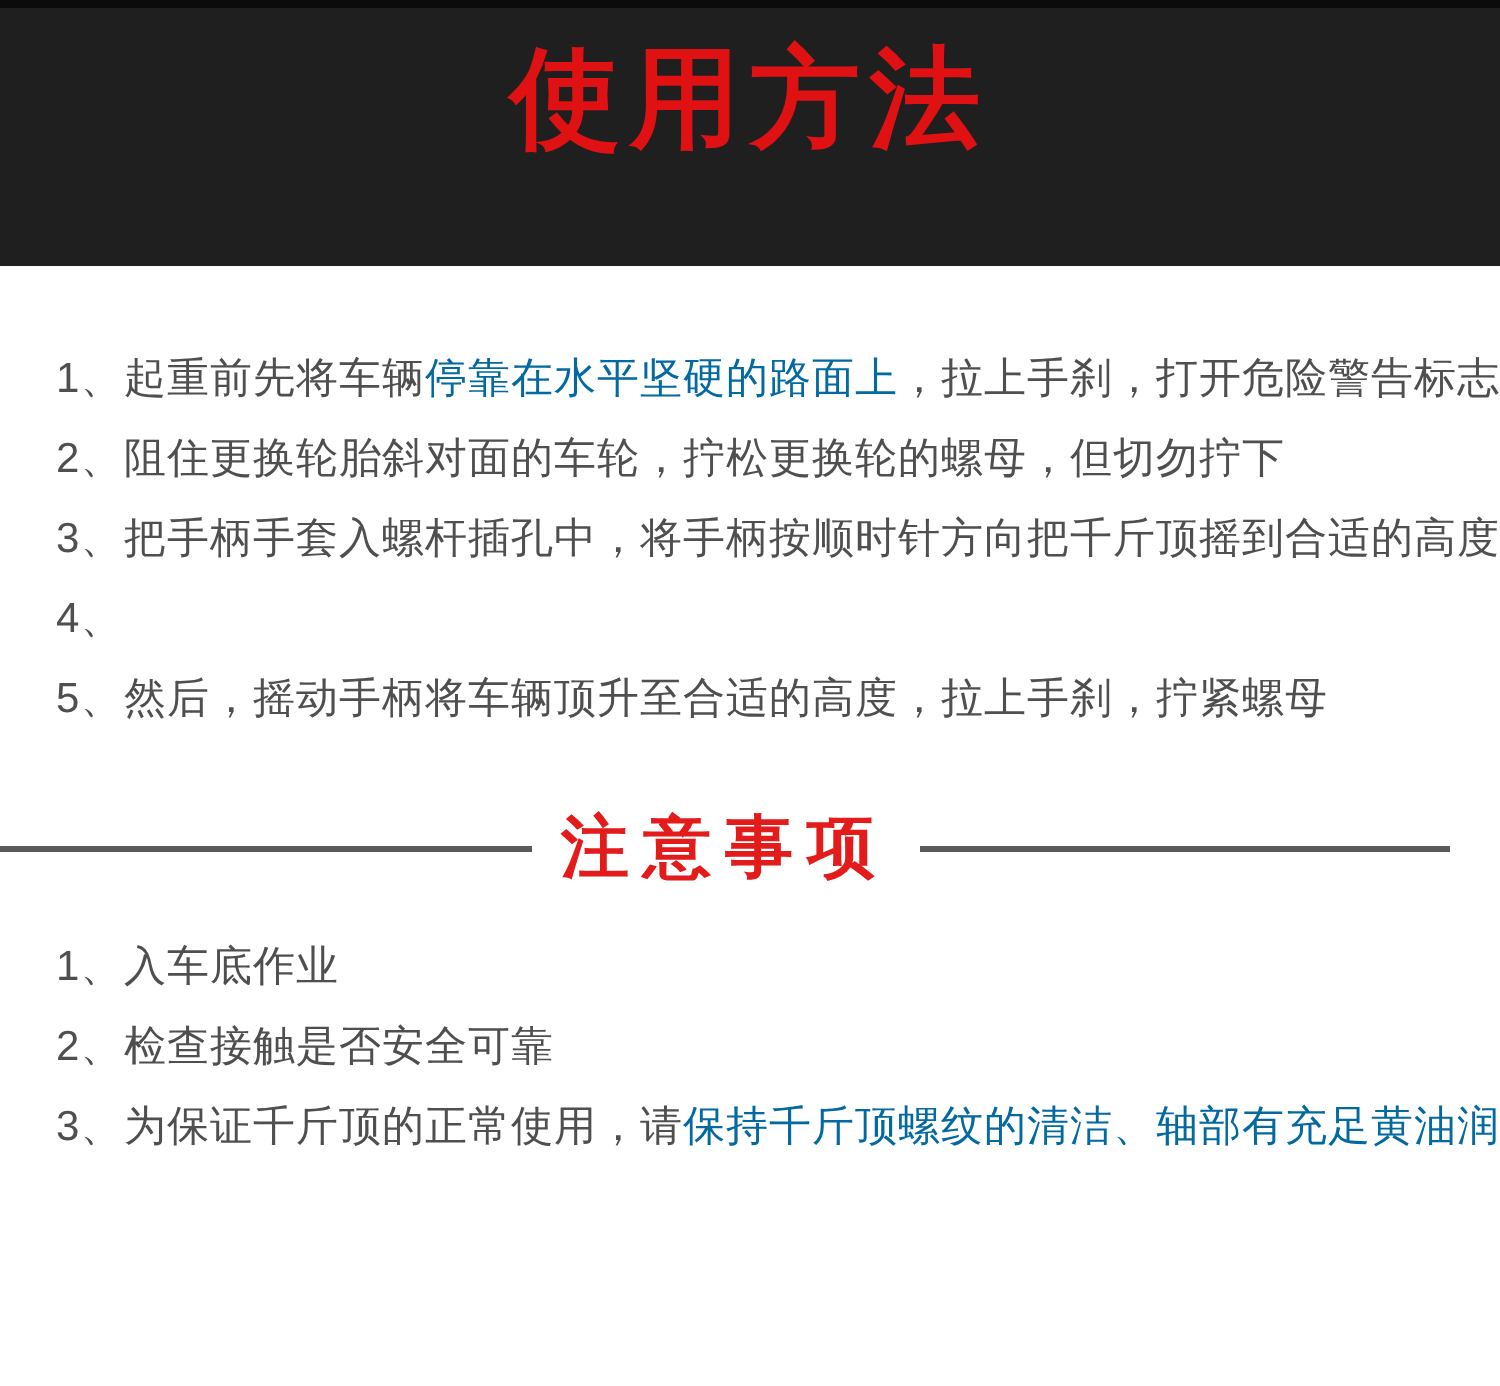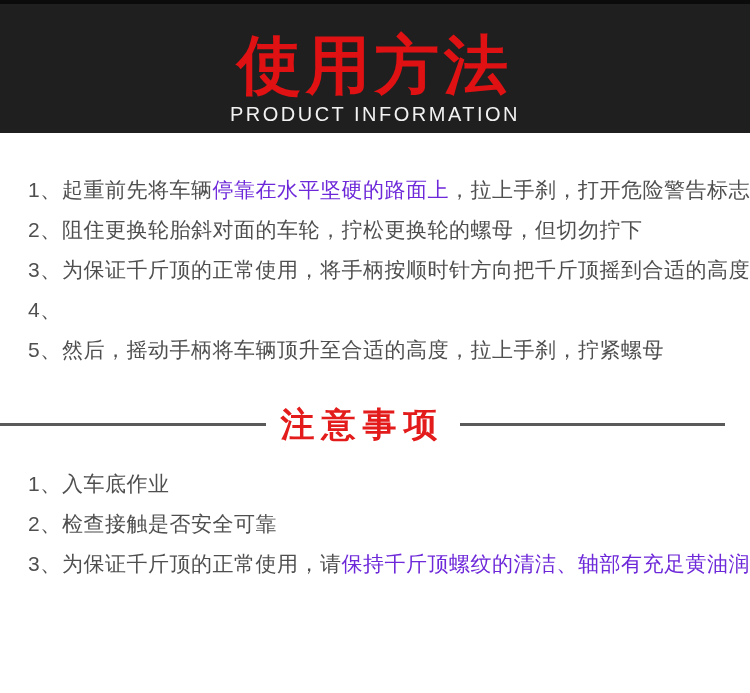--- a/index.html
+++ b/index.html
@@ -22,22 +22,22 @@
     display: flex;
     flex-direction: column;
     align-items: center;
   }
   .banner-strip {
     width: 100%;
     height: 4px;
     background: #0b0b0b;
   }
   .banner-title {
-    margin-top: 25px;
-    font-size: 64px;
+    margin-top: 9px;
+    font-size: 55px;
     line-height: 72px;
     font-weight: 700;
     letter-spacing: 5px;
     color: #e01113;
     white-space: nowrap;
   }
   .banner-subtitle {
     margin-top: 2px;
     font-size: 20px;
     line-height: 22px;
@@ -71,21 +71,21 @@
   .line {
     display: block;
     line-height: 24px;
     margin-bottom: 16px;
     white-space: nowrap;
   }
   .line:last-child {
     margin-bottom: 0;
   }
   .seg-red {
-    color: #6d28d9;
+    color: #0369a1;
   }
 
   
   .notice-header {
     margin-top: 40px;
     padding-right: 25px;
     display: flex;
     align-items: center;
   }
   .notice-rule {
@@ -103,21 +103,20 @@
     color: #e31b1b;
     white-space: nowrap;
   }
 </style>
 </head>
 <body>
 
 <header class="banner">
   <div class="banner-strip"></div>
   <div class="banner-title">使用方法</div>
-  <div class="banner-subtitle">PRODUCT INFORMATION</div>
 </header>
 
 <section class="list">
 
   <div class="item">
     <span class="item-num">1、</span>
     <span class="item-text">
       <span class="line"><span>起重前先将车辆</span><span class="seg-red">停靠在水平坚硬的路面上</span><span>，拉上手刹，打开危险警告标志</span></span>
     </span>
   </div>
@@ -125,21 +124,21 @@
   <div class="item">
     <span class="item-num">2、</span>
     <span class="item-text">
       <span class="line">阻住更换轮胎斜对面的车轮，拧松更换轮的螺母，但切勿拧下</span>
     </span>
   </div>
 
   <div class="item">
     <span class="item-num">3、</span>
     <span class="item-text">
-      <span class="line">为保证千斤顶的正常使用，将手柄按顺时针方向把千斤顶摇到合适的高度</span>
+      <span class="line">把手柄手套入螺杆插孔中，将手柄按顺时针方向把千斤顶摇到合适的高度</span>
     </span>
   </div>
 
   <div class="item">
     <span class="item-num">4、</span>
     <span class="item-text">
     </span>
   </div>
 
   <div class="item">

